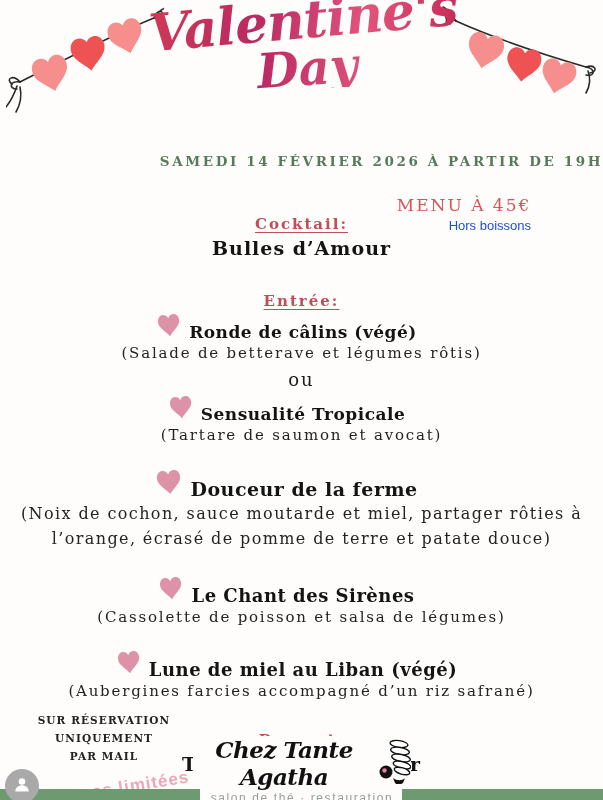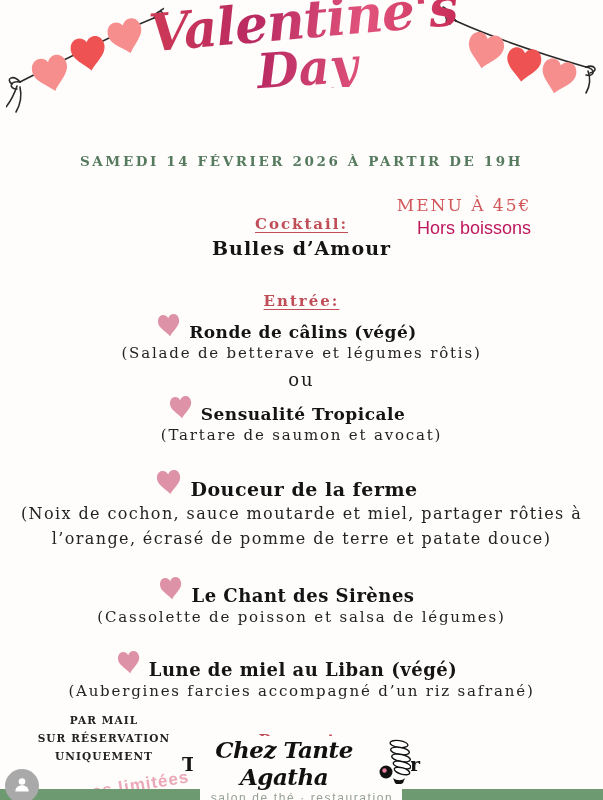--- a/index.html
+++ b/index.html
@@ -16,27 +16,27 @@
   .title-line{
     font-style:italic;font-weight:bold;line-height:.92;
     background:linear-gradient(105deg,#cf3a55 0%,#b92a62 35%,#e1547c 70%,#c62a55 100%);
     -webkit-background-clip:text;background-clip:text;
     -webkit-text-fill-color:transparent;color:#c9335f;
   }
   .title-1{font-size:52px;letter-spacing:-1px;}
   .title-2{font-size:48px;margin-top:2px;transform:rotate(1deg);}
 
   
-  .date{top:153px;left:0;width:603px;text-align:center;
+  .date{top:153px;left:0;width:603px;text-align:right;
     color:#567a5e;font-weight:bold;font-size:13.5px;letter-spacing:2.6px;}
 
   
   .price{top:195px;left:393px;width:142px;text-align:center;}
   .price-menu{color:#d2575a;font-size:17px;letter-spacing:2px;}
-  .price-note{font-family:"Liberation Sans",sans-serif;font-size:18px;color:#be185d;
+  .price-note{font-family:"Liberation Sans",sans-serif;font-size:13px;color:#1d4ed8;
     margin-top:3px;text-align:right;padding-right:4px;}
 
   
   .menu-col{top:214px;left:0;width:603px;text-align:center;}
   .h-red{color:#c04e58;font-size:15px;letter-spacing:2px;font-weight:bold;display:inline-block;}
   .h-underline{text-decoration:underline;text-underline-offset:3px;text-decoration-thickness:1px;}
   .big-item{font-size:19px;font-weight:bold;letter-spacing:1px;margin-top:4px;color:#141414;}
   .dish-row{display:flex;align-items:center;justify-content:center;gap:9px;transform:translateX(-14px);}
   .dish-name{font-size:17px;font-weight:bold;letter-spacing:.5px;color:#141414;margin-top:9px;}
   .dish-desc{font-size:15px;letter-spacing:1.8px;margin-top:2px;color:#232323;}
@@ -182,22 +182,22 @@
     <div class="dish-desc">(Aubergines farcies accompagné d’un riz safrané)</div>
   </div>
 
   <div class="sect-dessert">
     <span class="h-red">Dessert:</span>
     <div class="big-item">Tentation à partager</div>
   </div>
 </div>
 
 <div class="abs res">
+  <div>SUR RÉSERVATION UNIQUEMENT</div>
   <div>PAR MAIL</div>
-  <div>SUR RÉSERVATION UNIQUEMENT</div>
   <div class="badge">Places limitées</div>
 </div>
 
 <div class="abs logo">
   <div class="logo-name-row">
     <span class="logo-name">Chez Tante Agatha</span>
     <span>
       <svg width="34" height="46" viewBox="0 0 34 46">
         <g stroke="#111" stroke-width="1.4" fill="#fff">
           <ellipse cx="22" cy="6" rx="9" ry="3.4" transform="rotate(8 22 6)"></ellipse>

